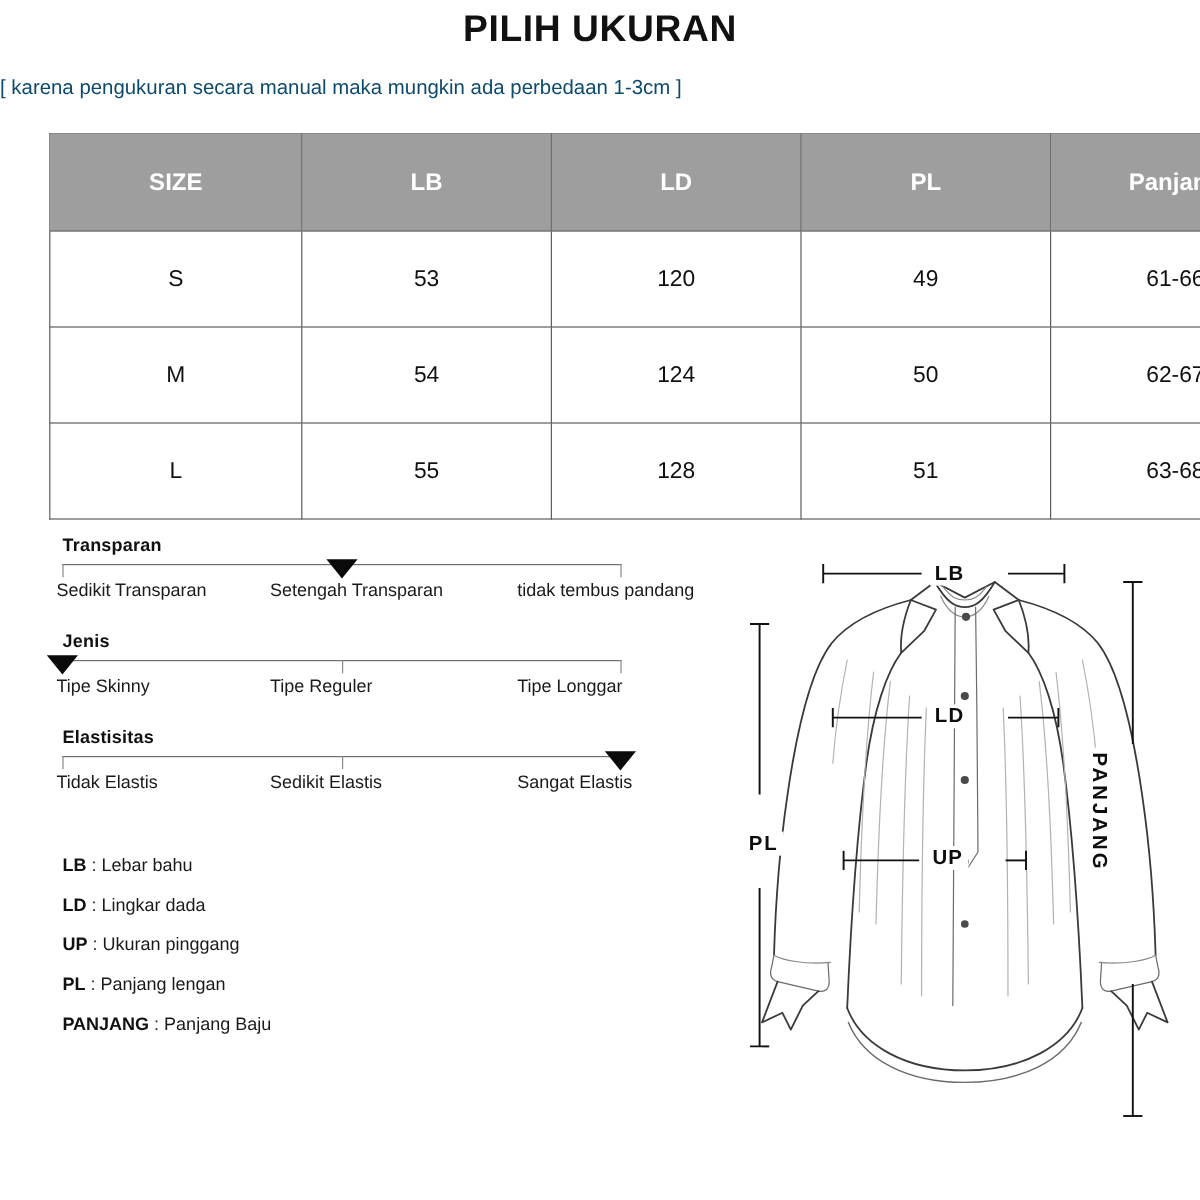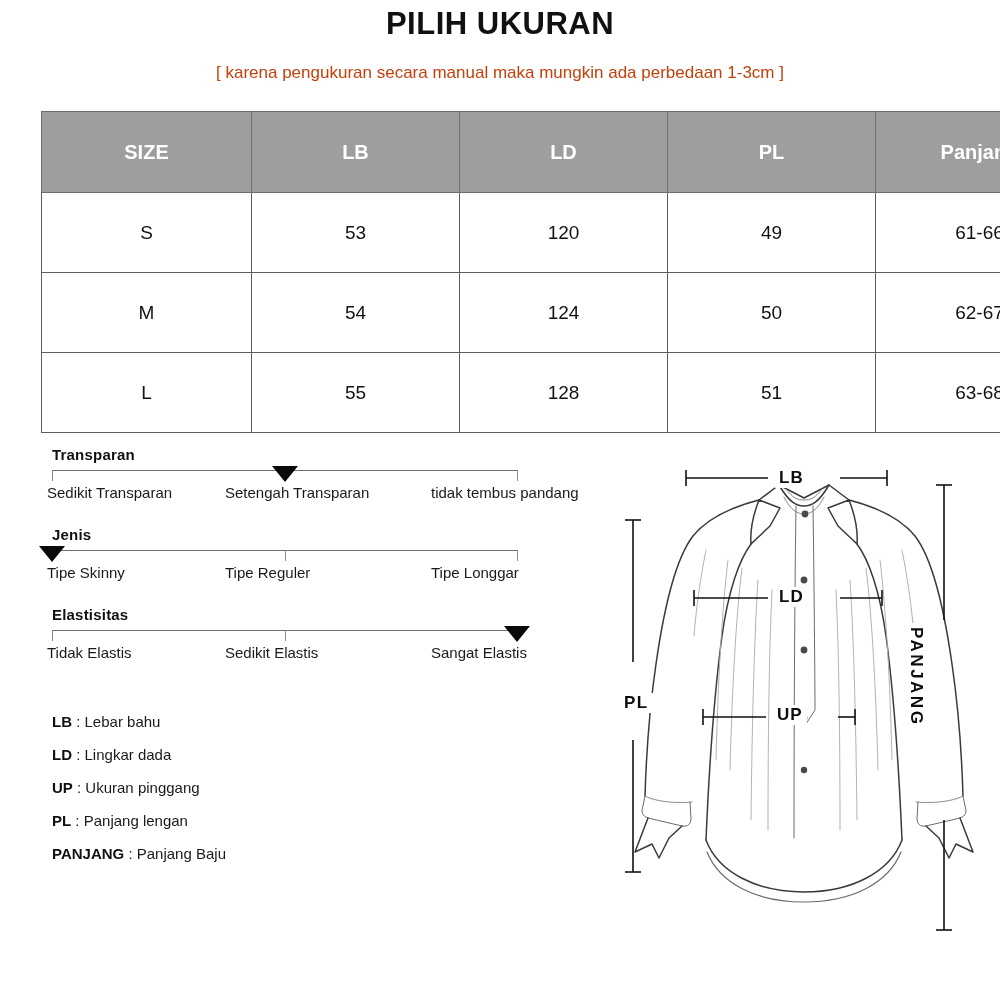--- a/index.html
+++ b/index.html
@@ -31,24 +31,24 @@
     font-size: 31px;
     font-weight: bold;
     letter-spacing: 0.5px;
     color: #111111;
   }
   .page-subtitle {
     position: absolute;
     left: 0;
     top: 63px;
     width: 1000px;
-    text-align: center;
+    text-align: left;
     font-size: 17px;
     font-weight: normal;
-    color: #c2410c;
+    color: #0c4a6e;
   }
 
   
   .size-table {
     position: absolute;
     left: 41px;
     top: 111px;
     width: 917px;
     border-collapse: collapse;
     table-layout: fixed;

